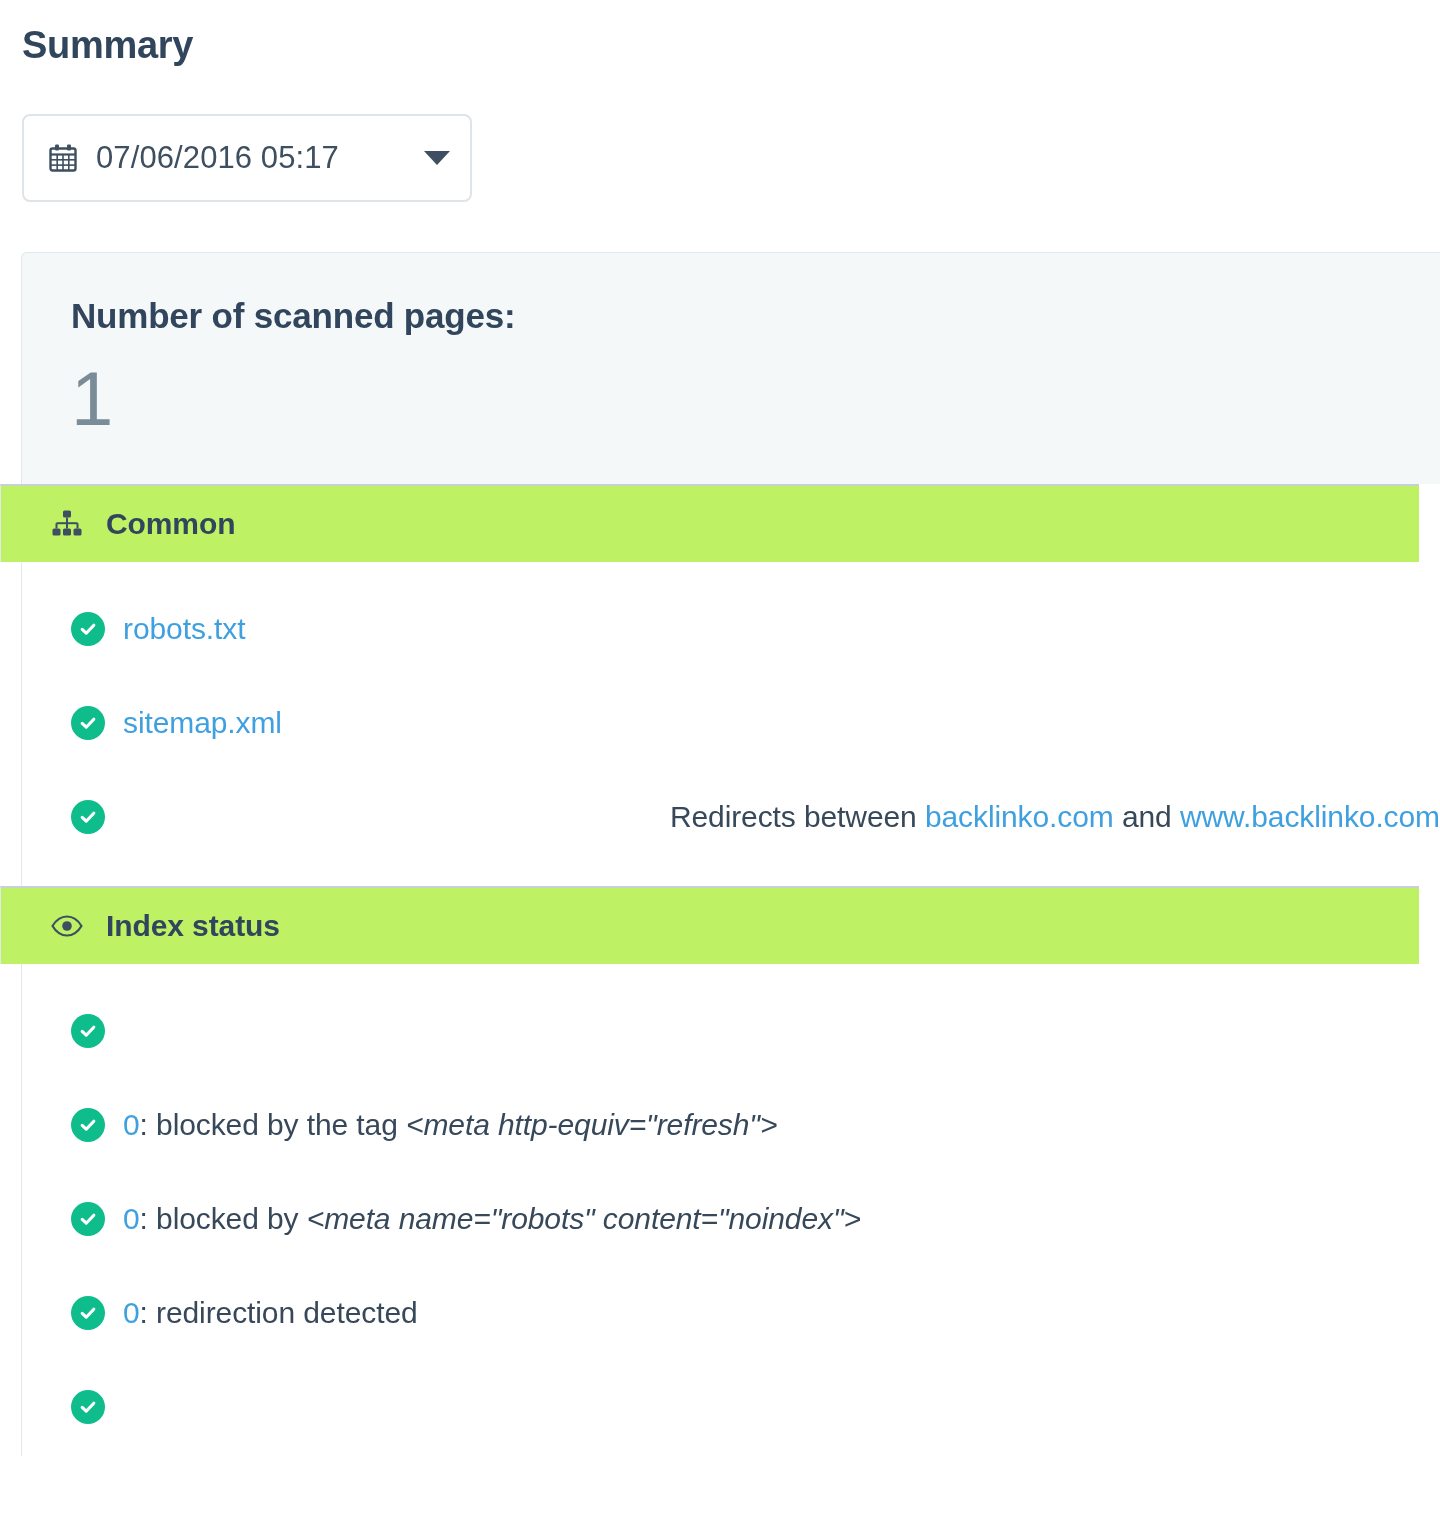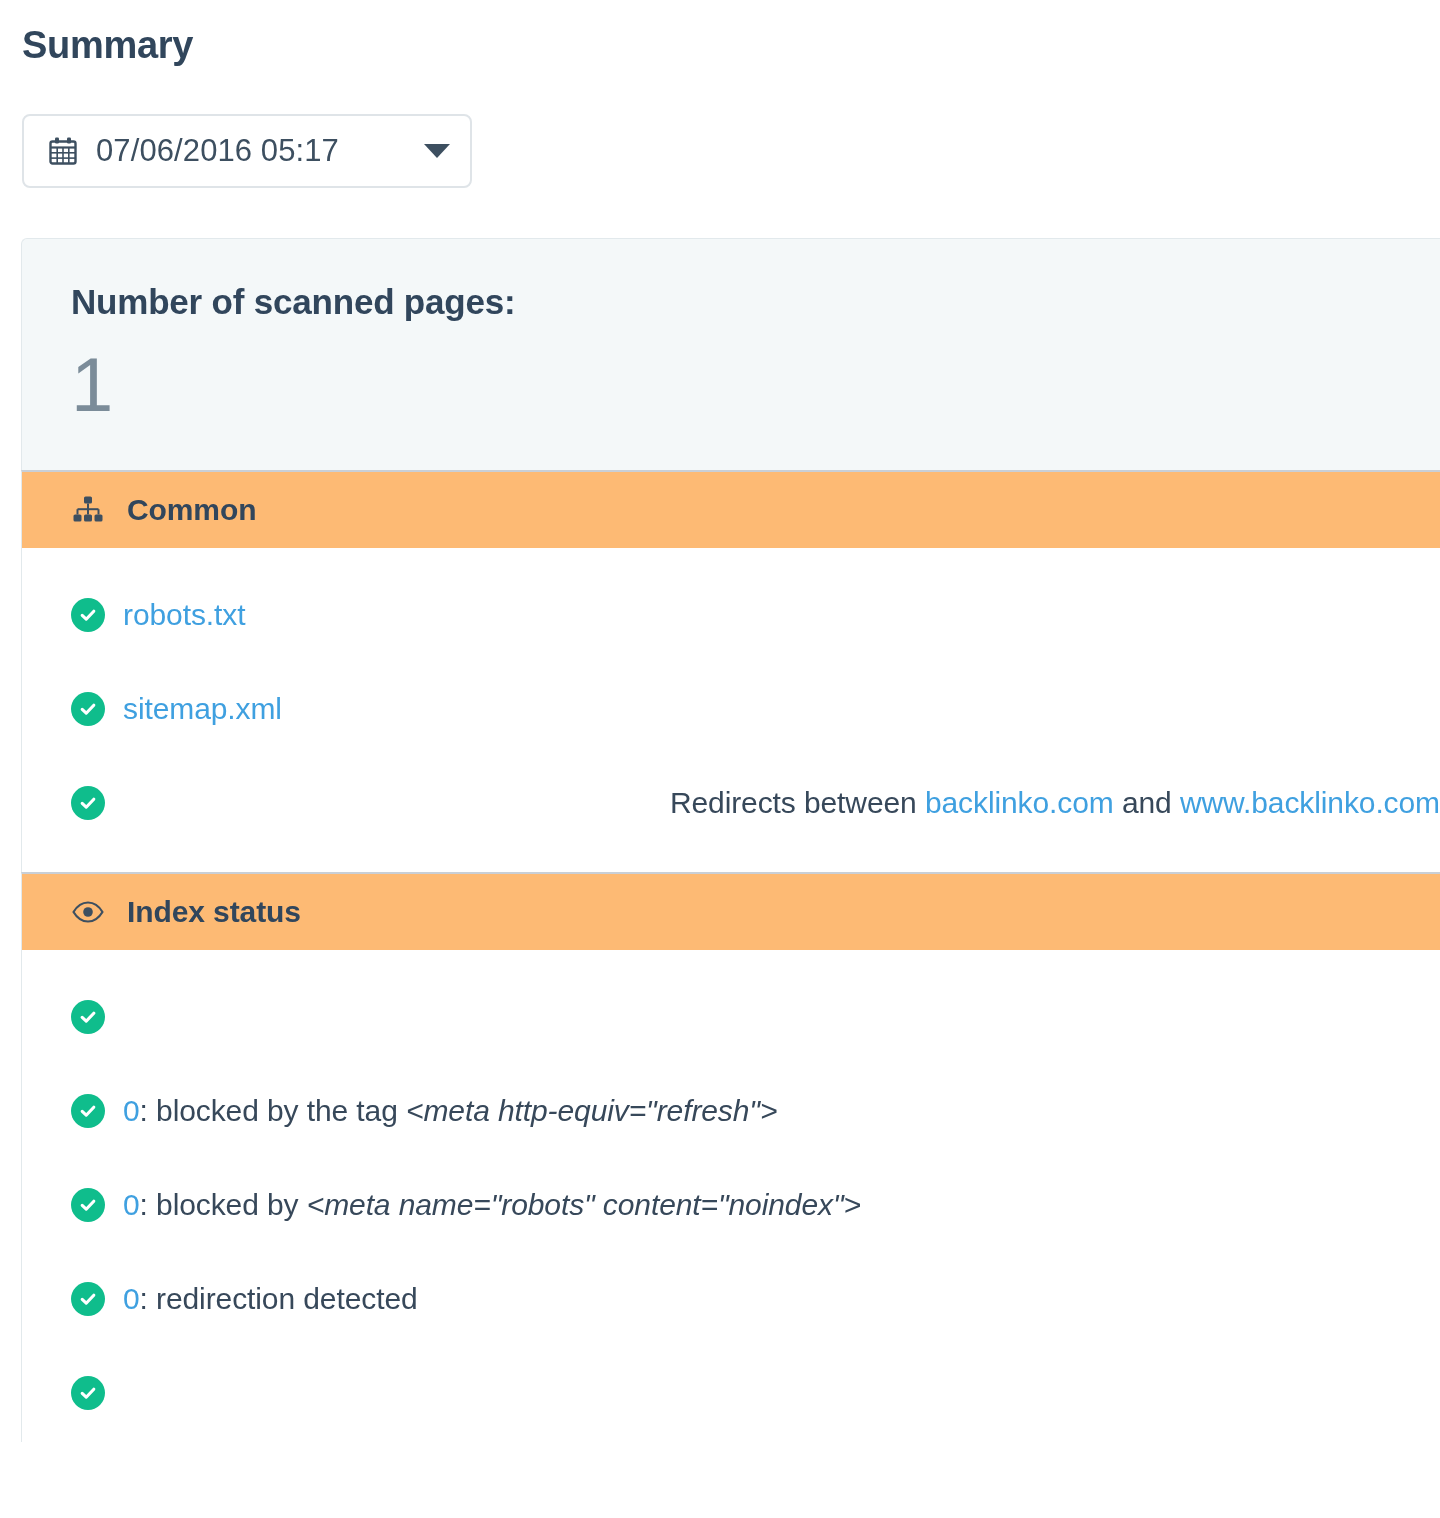--- a/index.html
+++ b/index.html
@@ -34,21 +34,21 @@
   }
 
   
   .datepicker-wrap {
     padding: 46px 0 0 22px;
   }
   .datepicker {
     display: inline-flex;
     align-items: center;
     gap: 0px;
-    height: 74px;
+    height: 88px;
     min-width: 450px;
     padding: 0 20px 0 22px;
     border: 2px solid #dfe4e8;
     border-radius: 8px;
     background: #ffffff;
     cursor: pointer;
   }
   .datepicker .cal-icon {
     display: inline-flex;
     align-items: center;
@@ -105,24 +105,23 @@
     font-size: 76px;
     font-weight: 400;
     color: #7b8c99;
     line-height: 1.05;
     margin-top: 22px;
     letter-spacing: 0px;
   }
 
   
   .section-head {
-    background: #fdba74;
+    background: #bef264;
     border-top: 2px solid #c9cfd6;
     border-left: 1px solid #e2e9ec;
-    margin-left: 21px;
     width: 1419px;
     height: 78px;
     display: flex;
     align-items: center;
     padding-left: 49px;
   }
   .section-head .sec-icon {
     width: 34px;
     height: 34px;
     display: inline-flex;

